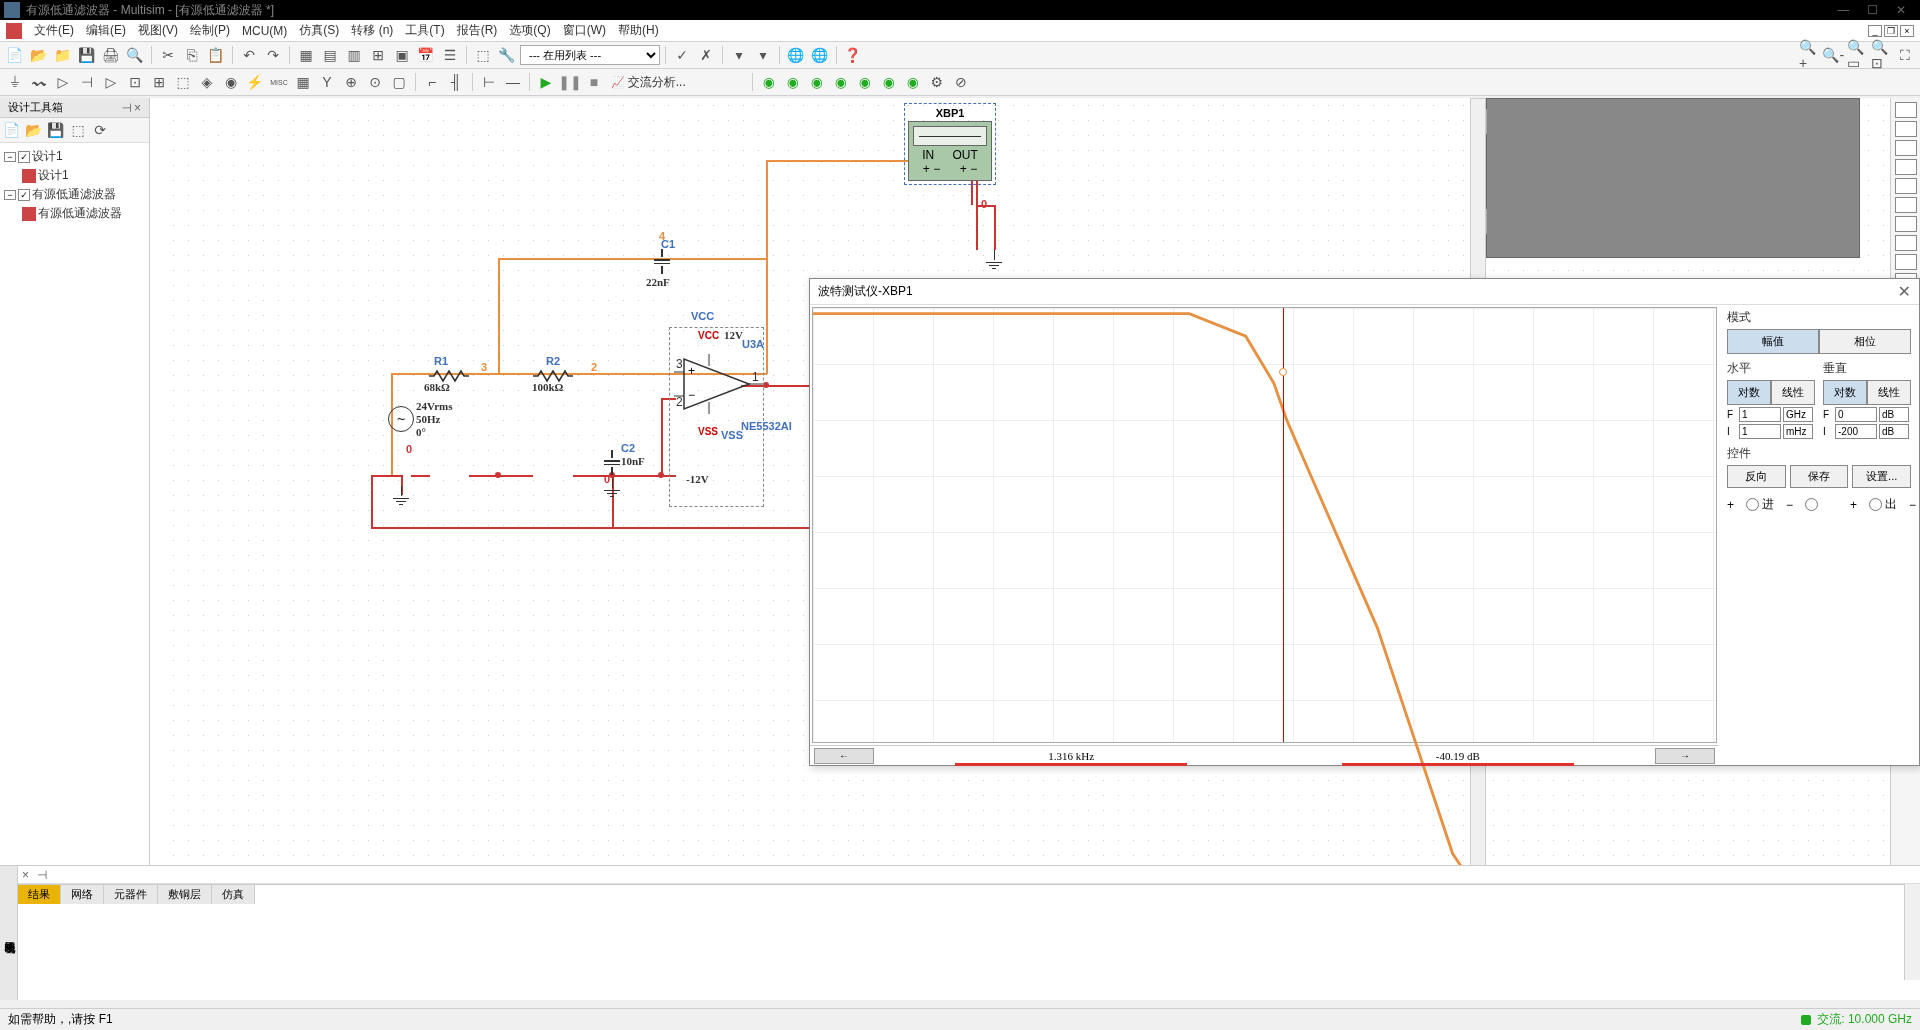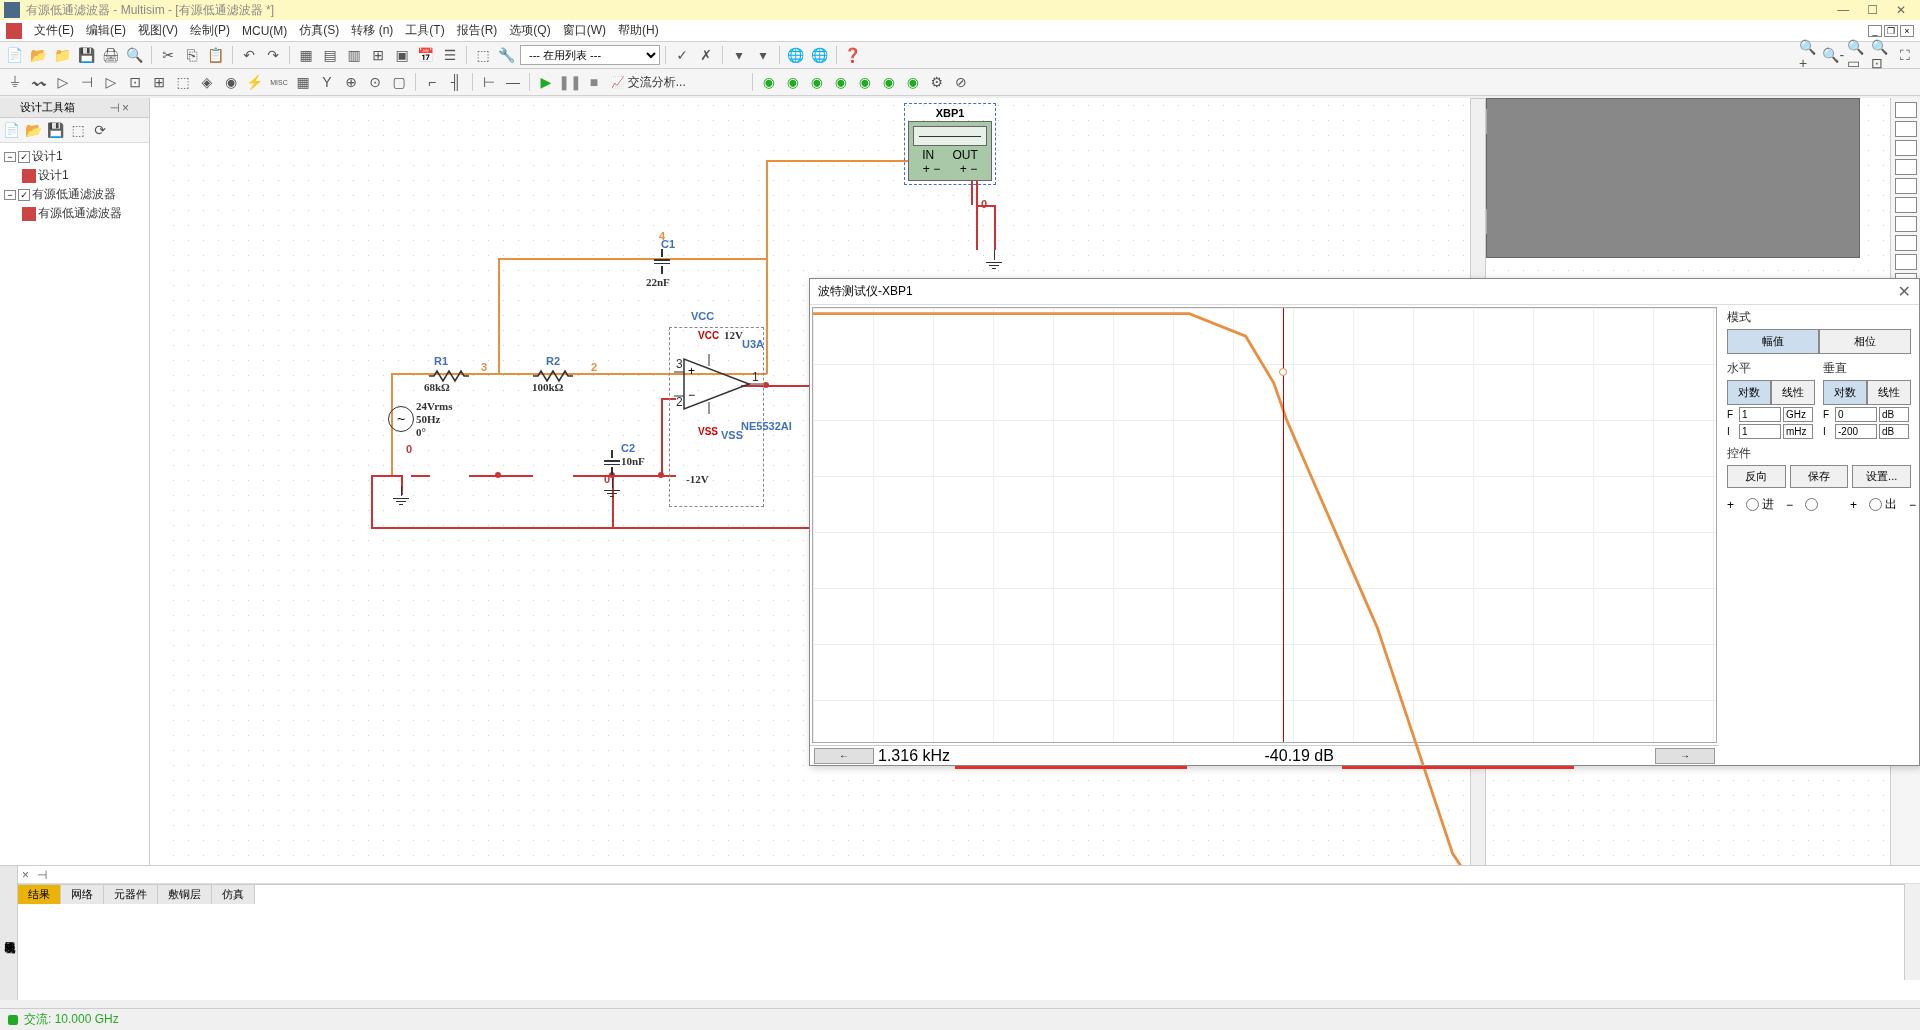--- a/index.html
+++ b/index.html
@@ -1,19 +1,19 @@
 <!DOCTYPE html>
 <html><head>
 <meta charset="utf-8">
 <style>
 * { margin: 0; padding: 0; box-sizing: border-box; font-family: "Microsoft YaHei", "SimSun", sans-serif; font-size: 12px; }
 body { background: #f0f0f0; width: 1920px; height: 1030px; overflow: hidden; position: relative; }
 
 
-.title-bar { height: 20px; background: #fef9c3; display: flex; align-items: center; padding: 0 4px; color: #888; }
+.title-bar { height: 20px; background: #000000; display: flex; align-items: center; padding: 0 4px; color: #888; }
 .title-bar .icon { width: 16px; height: 16px; background: #4a6a8a; margin-right: 6px; }
 .title-bar .title { flex: 1; }
 .title-bar .win-btns { display: flex; gap: 18px; color: #666; padding-right: 10px; }
 
 
 .menu-bar { height: 22px; background: #fff; display: flex; align-items: center; padding: 0 6px; border-bottom: 1px solid #d0d0d0; }
 .menu-bar .app-icon { width: 16px; height: 16px; background: #c44; margin-right: 6px; }
 .menu-bar .item { padding: 2px 6px; cursor: pointer; color: #333; }
 .menu-bar .mdi { margin-left: auto; display: flex; gap: 2px; }
 .menu-bar .mdi span { border: 1px solid #888; width: 14px; height: 12px; font-size: 9px; text-align: center; line-height: 10px; }
@@ -27,21 +27,21 @@
 .tb-play { color: #2a2; }
 .tb-pause { color: #888; }
 .tb-stop { color: #888; }
 .tb-right { margin-left: auto; display: flex; gap: 2px; }
 
 
 .main-area { position: absolute; top: 98px; left: 0; right: 0; bottom: 30px; display: flex; }
 
 
 .left-panel { width: 150px; background: #f5f5f5; border-right: 1px solid #ccc; display: flex; flex-direction: column; }
-.lp-title { background: #e8e8e8; border-bottom: 1px solid #ccc; padding: 2px 20px; display: flex; align-items: center; }
+.lp-title { background: #e8e8e8; border-bottom: 1px solid #ccc; padding: 2px 8px; display: flex; align-items: center; }
 .lp-title .txt { flex: 1; font-size: 11px; }
 .lp-title .btns { display: flex; gap: 2px; font-size: 9px; color: #666; }
 .lp-toolbar { display: flex; padding: 2px; gap: 2px; border-bottom: 1px solid #ddd; }
 .lp-toolbar .tb-btn { width: 20px; height: 20px; }
 .lp-tree { flex: 1; background: #fff; padding: 4px; font-size: 11px; overflow: hidden; }
 .tree-node { display: flex; align-items: center; padding: 1px 0; }
 .tree-node .exp { width: 12px; text-align: center; font-size: 9px; border: 1px solid #888; line-height: 8px; height: 10px; margin-right: 2px; }
 .tree-node .chk { width: 12px; height: 12px; border: 1px solid #888; margin-right: 2px; text-align: center; line-height: 10px; font-size: 9px; }
 .tree-node .ico { width: 14px; height: 14px; margin-right: 2px; background: #c44; }
 .tree-node .lbl { color: #333; }
@@ -105,21 +105,21 @@
 .bode-title { height: 26px; display: flex; align-items: center; padding: 0 8px; border-bottom: 1px solid #ddd; }
 .bode-title .txt { flex: 1; font-size: 12px; }
 .bode-title .close { font-size: 16px; cursor: pointer; color: #666; }
 .bode-body { flex: 1; display: flex; }
 .bode-plot { flex: 1; display: flex; flex-direction: column; }
 .bode-canvas { flex: 1; background: #fff; border: 1px solid #aaa; margin: 2px; position: relative; background-image: linear-gradient(#eee 1px, transparent 1px), linear-gradient(90deg, #eee 1px, transparent 1px); background-size: 60px 56px; }
 .bode-curve { position: absolute; inset: 0; }
 .bode-cursor { position: absolute; top: 0; bottom: 0; width: 1px; background: #c00; left: 52%; }
 .bode-readout { height: 20px; display: flex; align-items: center; border-top: 1px solid #ccc; }
 .bode-readout .arrow-btn { width: 60px; height: 16px; background: #e0e0e0; border: 1px solid #999; text-align: center; font-size: 10px; cursor: pointer; margin: 0 4px; }
-.bode-readout .val { flex: 1; text-align: left; font-size: 16px; }
+.bode-readout .val { flex: 1; text-align: center; font-size: 11px; font-family: Liberation Serif, serif; }
 .bode-readout .hl { position: relative; }
 .bode-readout .hl::after { content: ""; position: absolute; left: 20%; right: 20%; bottom: -4px; height: 3px; background: #e03030; }
 
 .bode-ctrl { width: 200px; padding: 4px 8px; font-size: 11px; }
 .bode-ctrl .sect { margin-bottom: 6px; }
 .bode-ctrl .sect-title { color: #333; margin-bottom: 3px; }
 .bode-ctrl .btn-row { display: flex; gap: 0; }
 .bode-ctrl .btn { flex: 1; border: 1px solid #888; padding: 4px 0; text-align: center; background: #f0f0f0; cursor: pointer; font-size: 11px; }
 .bode-ctrl .btn.active { background: #cde; }
 .bode-ctrl .dual { display: flex; gap: 8px; }
@@ -663,17 +663,18 @@
       <div class="tab">网络</div>
       <div class="tab">元器件</div>
       <div class="tab">敷铜层</div>
       <div class="tab">仿真</div>
     </div>
   </div>
   <div class="cscroll"></div>
 </div>
 
 <div class="status-bar">
+  <div class="left">如需帮助，,请按 F1</div>
   <div class="right">
     <span style="width:10px;height:10px;background:#2a2;display:inline-block;border-radius:2px"></span>
     <span>交流: 10.000 GHz</span>
   </div>
 </div>
 
 </body></html>

